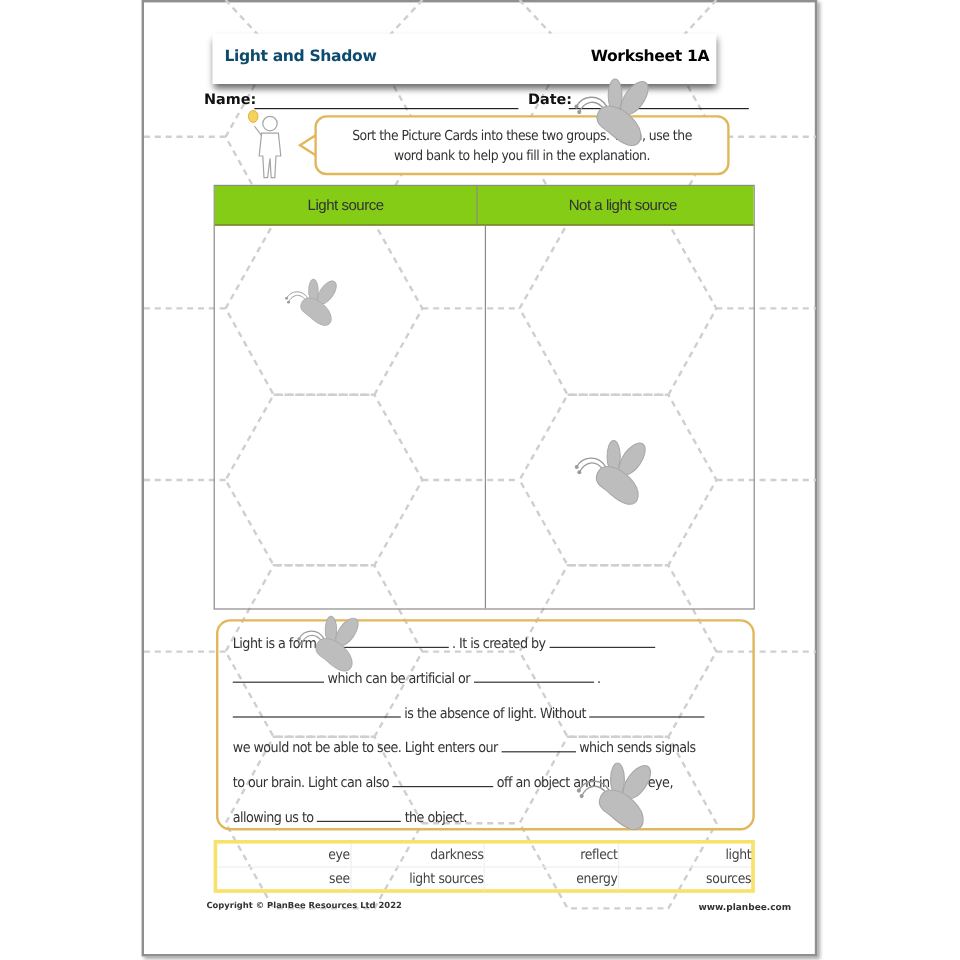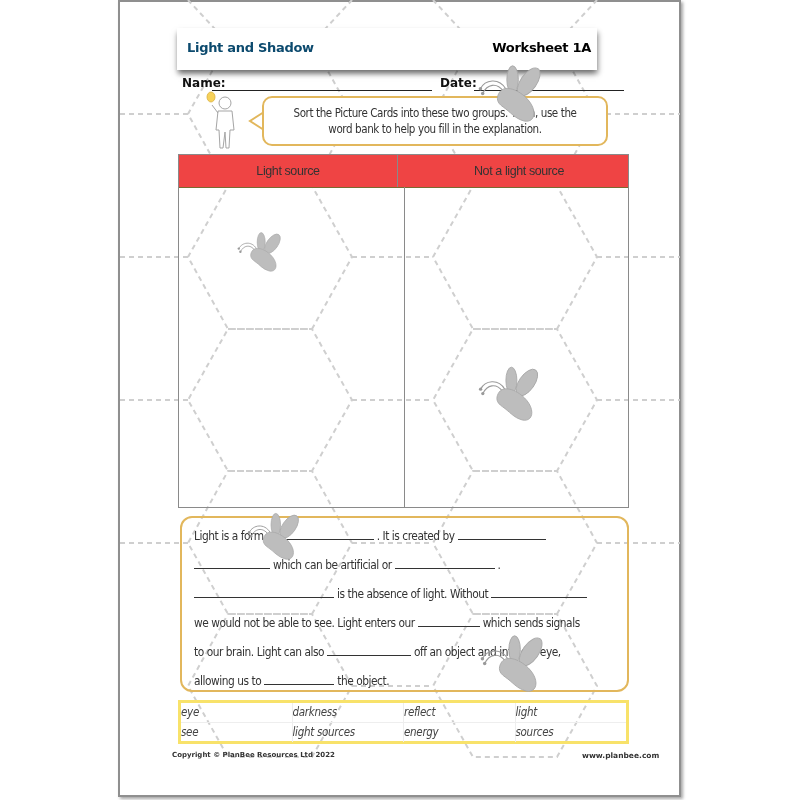--- a/index.html
+++ b/index.html
@@ -15,55 +15,55 @@
   svg.overlay { position:absolute; left:0; top:0; pointer-events:none; }
 
   .title-bar {
     position:absolute; left:177px; top:28px; width:420px; height:42px;
     background:#fff;
     box-shadow: 0 4px 6px -1px rgba(0,0,0,0.5), 2px 4px 5px rgba(0,0,0,0.2);
   }
   .title-left { position:absolute; left:10px; top:12px; font-family:"DejaVu Sans", sans-serif; font-weight:bold; font-size:13px; color:#0c4a6e; letter-spacing:-0.3px; }
   .title-right { position:absolute; right:6px; top:12px; font-family:"DejaVu Sans", sans-serif; font-weight:bold; font-size:13px; color:#000000; letter-spacing:-0.3px; }
 
-  .name-label { position:absolute; left:170px; top:76px; font-family:"DejaVu Sans", sans-serif; font-weight:bold; font-size:12px; color:#111;margin-left:12px; }
+  .name-label { position:absolute; left:170px; top:76px; font-family:"DejaVu Sans", sans-serif; font-weight:bold; font-size:12px; color:#111; }
   .name-line { position:absolute; left:212px; top:90px; width:220px; border-bottom:1.5px solid #222; }
   .date-label { position:absolute; left:440px; top:76px; font-family:"DejaVu Sans", sans-serif; font-weight:bold; font-size:12px; color:#111; }
   .date-line { position:absolute; left:474px; top:90px; width:150px; border-bottom:1.5px solid #222; }
 
   .bubble {
     position:absolute; left:262px; top:96px; width:346px; height:50px;
     border:2px solid #e2b75c; border-radius:10px; background:#fff; box-sizing:border-box;
     font-size:11.5px; color:#333; text-align:center; line-height:16px; padding-top:7px;
     font-family:"DejaVu Sans Condensed","DejaVu Sans", sans-serif; letter-spacing:-0.4px;
   }
   .bubble-tail { position:absolute; left:248px; top:110px; }
 
   .sort-table { position:absolute; left:178px; top:154px; width:451px; height:354px; border:1px solid #8a8a8a; box-sizing:border-box; }
-  .sort-head { display:flex; height:32px; background:#ef4444; border-bottom:1.5px solid #7a6a30;gap:12px; }
+  .sort-head { display:flex; height:32px; background:#84cc16; border-bottom:1.5px solid #7a6a30;gap:12px; }
   .sort-head div { flex:1; text-align:center; font-size:12.5px; line-height:32px; color:#333; letter-spacing:-0.4px; }
   .sort-head div:first-child { border-right:1px solid #8a8a8a; }
   .sort-body { position:absolute; left:225px; top:32px; bottom:0; border-left:1px solid #8a8a8a; }
 
   .explain-box {
     position:absolute; left:180px; top:516px; width:449px; height:176px;
     border:2px solid #e2b75c; border-radius:12px; box-sizing:border-box;
     font-size:11.8px; color:#333; letter-spacing:-0.45px;
     font-family:"DejaVu Sans Condensed","DejaVu Sans", sans-serif;
   }
   .exp-line { position:absolute; left:12px; white-space:nowrap; }
   .blank { display:inline-block; border-bottom:1px solid #333; vertical-align:baseline; height:11px; }
 
   .word-bank {
     position:absolute; left:178px; top:700px; width:451px; height:44px;
     border:3px solid #f8e26a; box-sizing:border-box;
   }
   .wb-row { display:flex; height:19px; }
   .wb-row:first-child { border-bottom:1px solid #eee; }
-  .wb-cell { flex:1; text-align:left; font-size:11.5px; color:#444; line-height:19px; border-right:1px solid #eee; letter-spacing:-0.3px; font-family:"DejaVu Sans Condensed","DejaVu Sans", sans-serif;font-style:italic; }
+  .wb-cell { flex:1; text-align:right; font-size:11.5px; color:#444; line-height:19px; border-right:1px solid #eee; letter-spacing:-0.3px; font-family:"DejaVu Sans Condensed","DejaVu Sans", sans-serif; }
   .wb-cell:last-child { border-right:none; }
 
   .footer-left { position:absolute; left:172px; top:751px; font-size:7px; font-weight:bold; color:#333; font-family:"DejaVu Sans", sans-serif; }
   .footer-right { position:absolute; left:562px; top:751px; font-size:7.5px; font-weight:bold; color:#333; font-family:"DejaVu Sans", sans-serif;margin-left:20px; }
 </style>
 </head>
 <body>
 
 <div class="page"></div>
 

